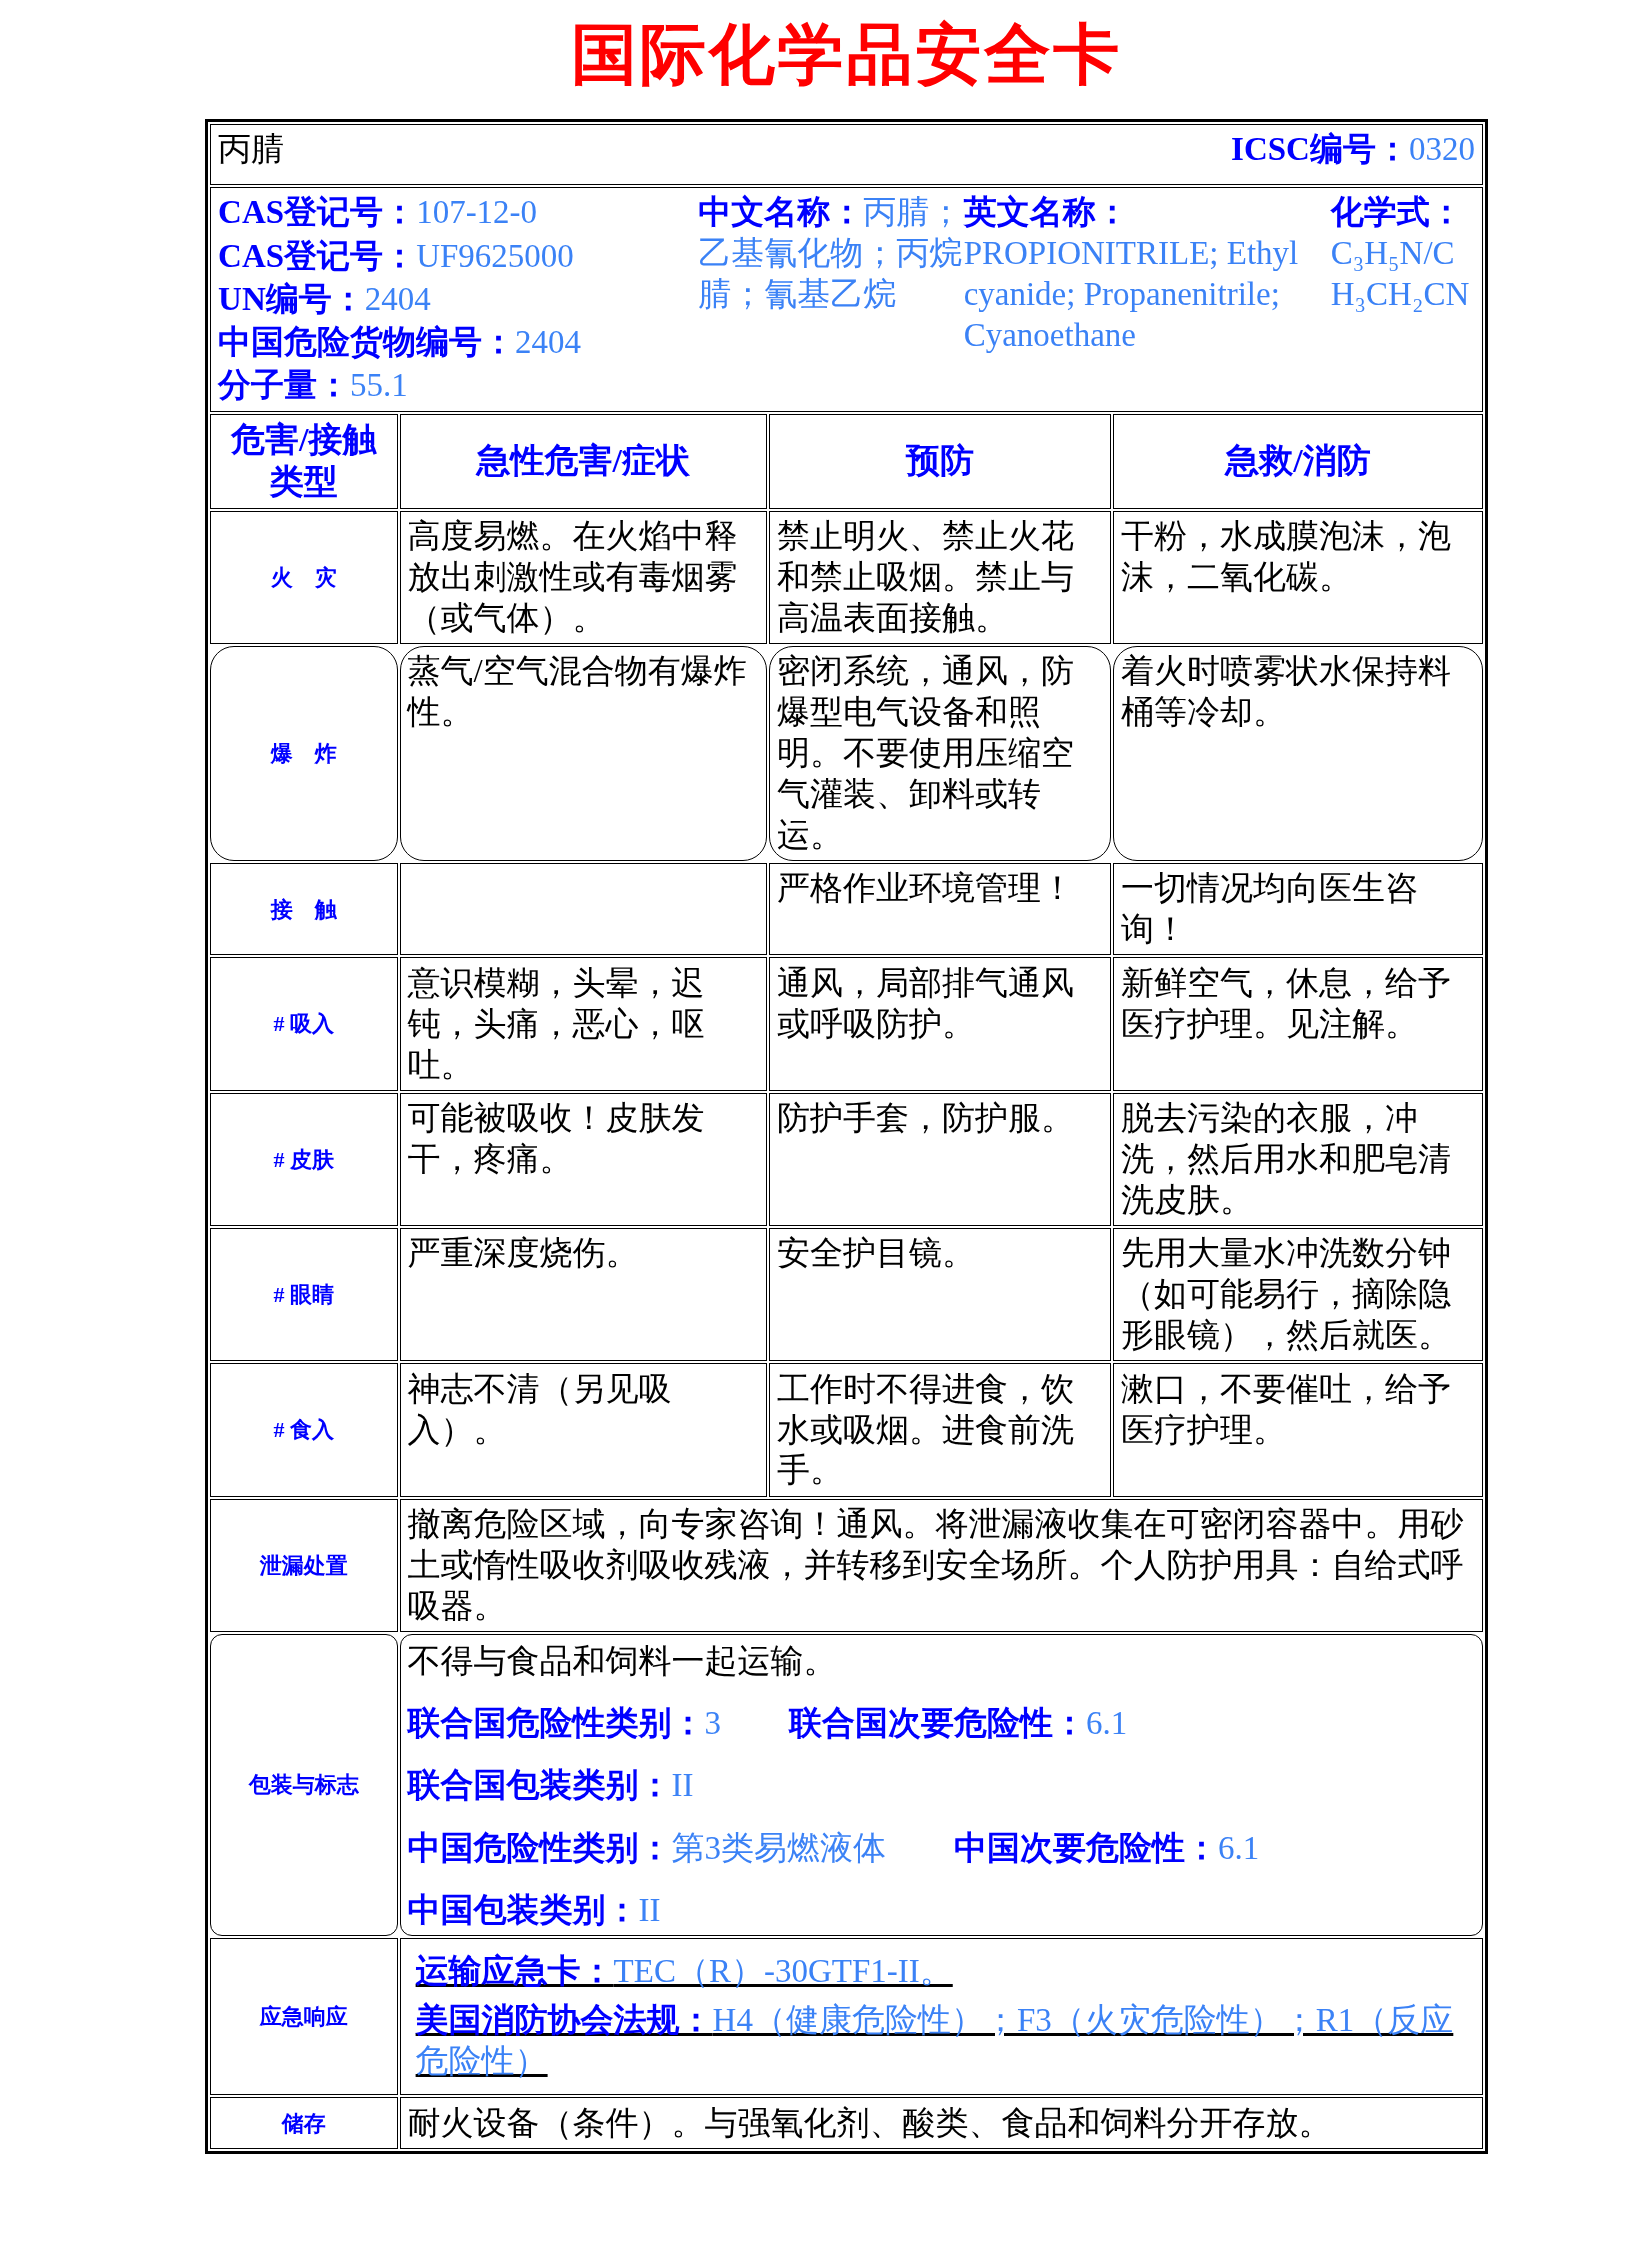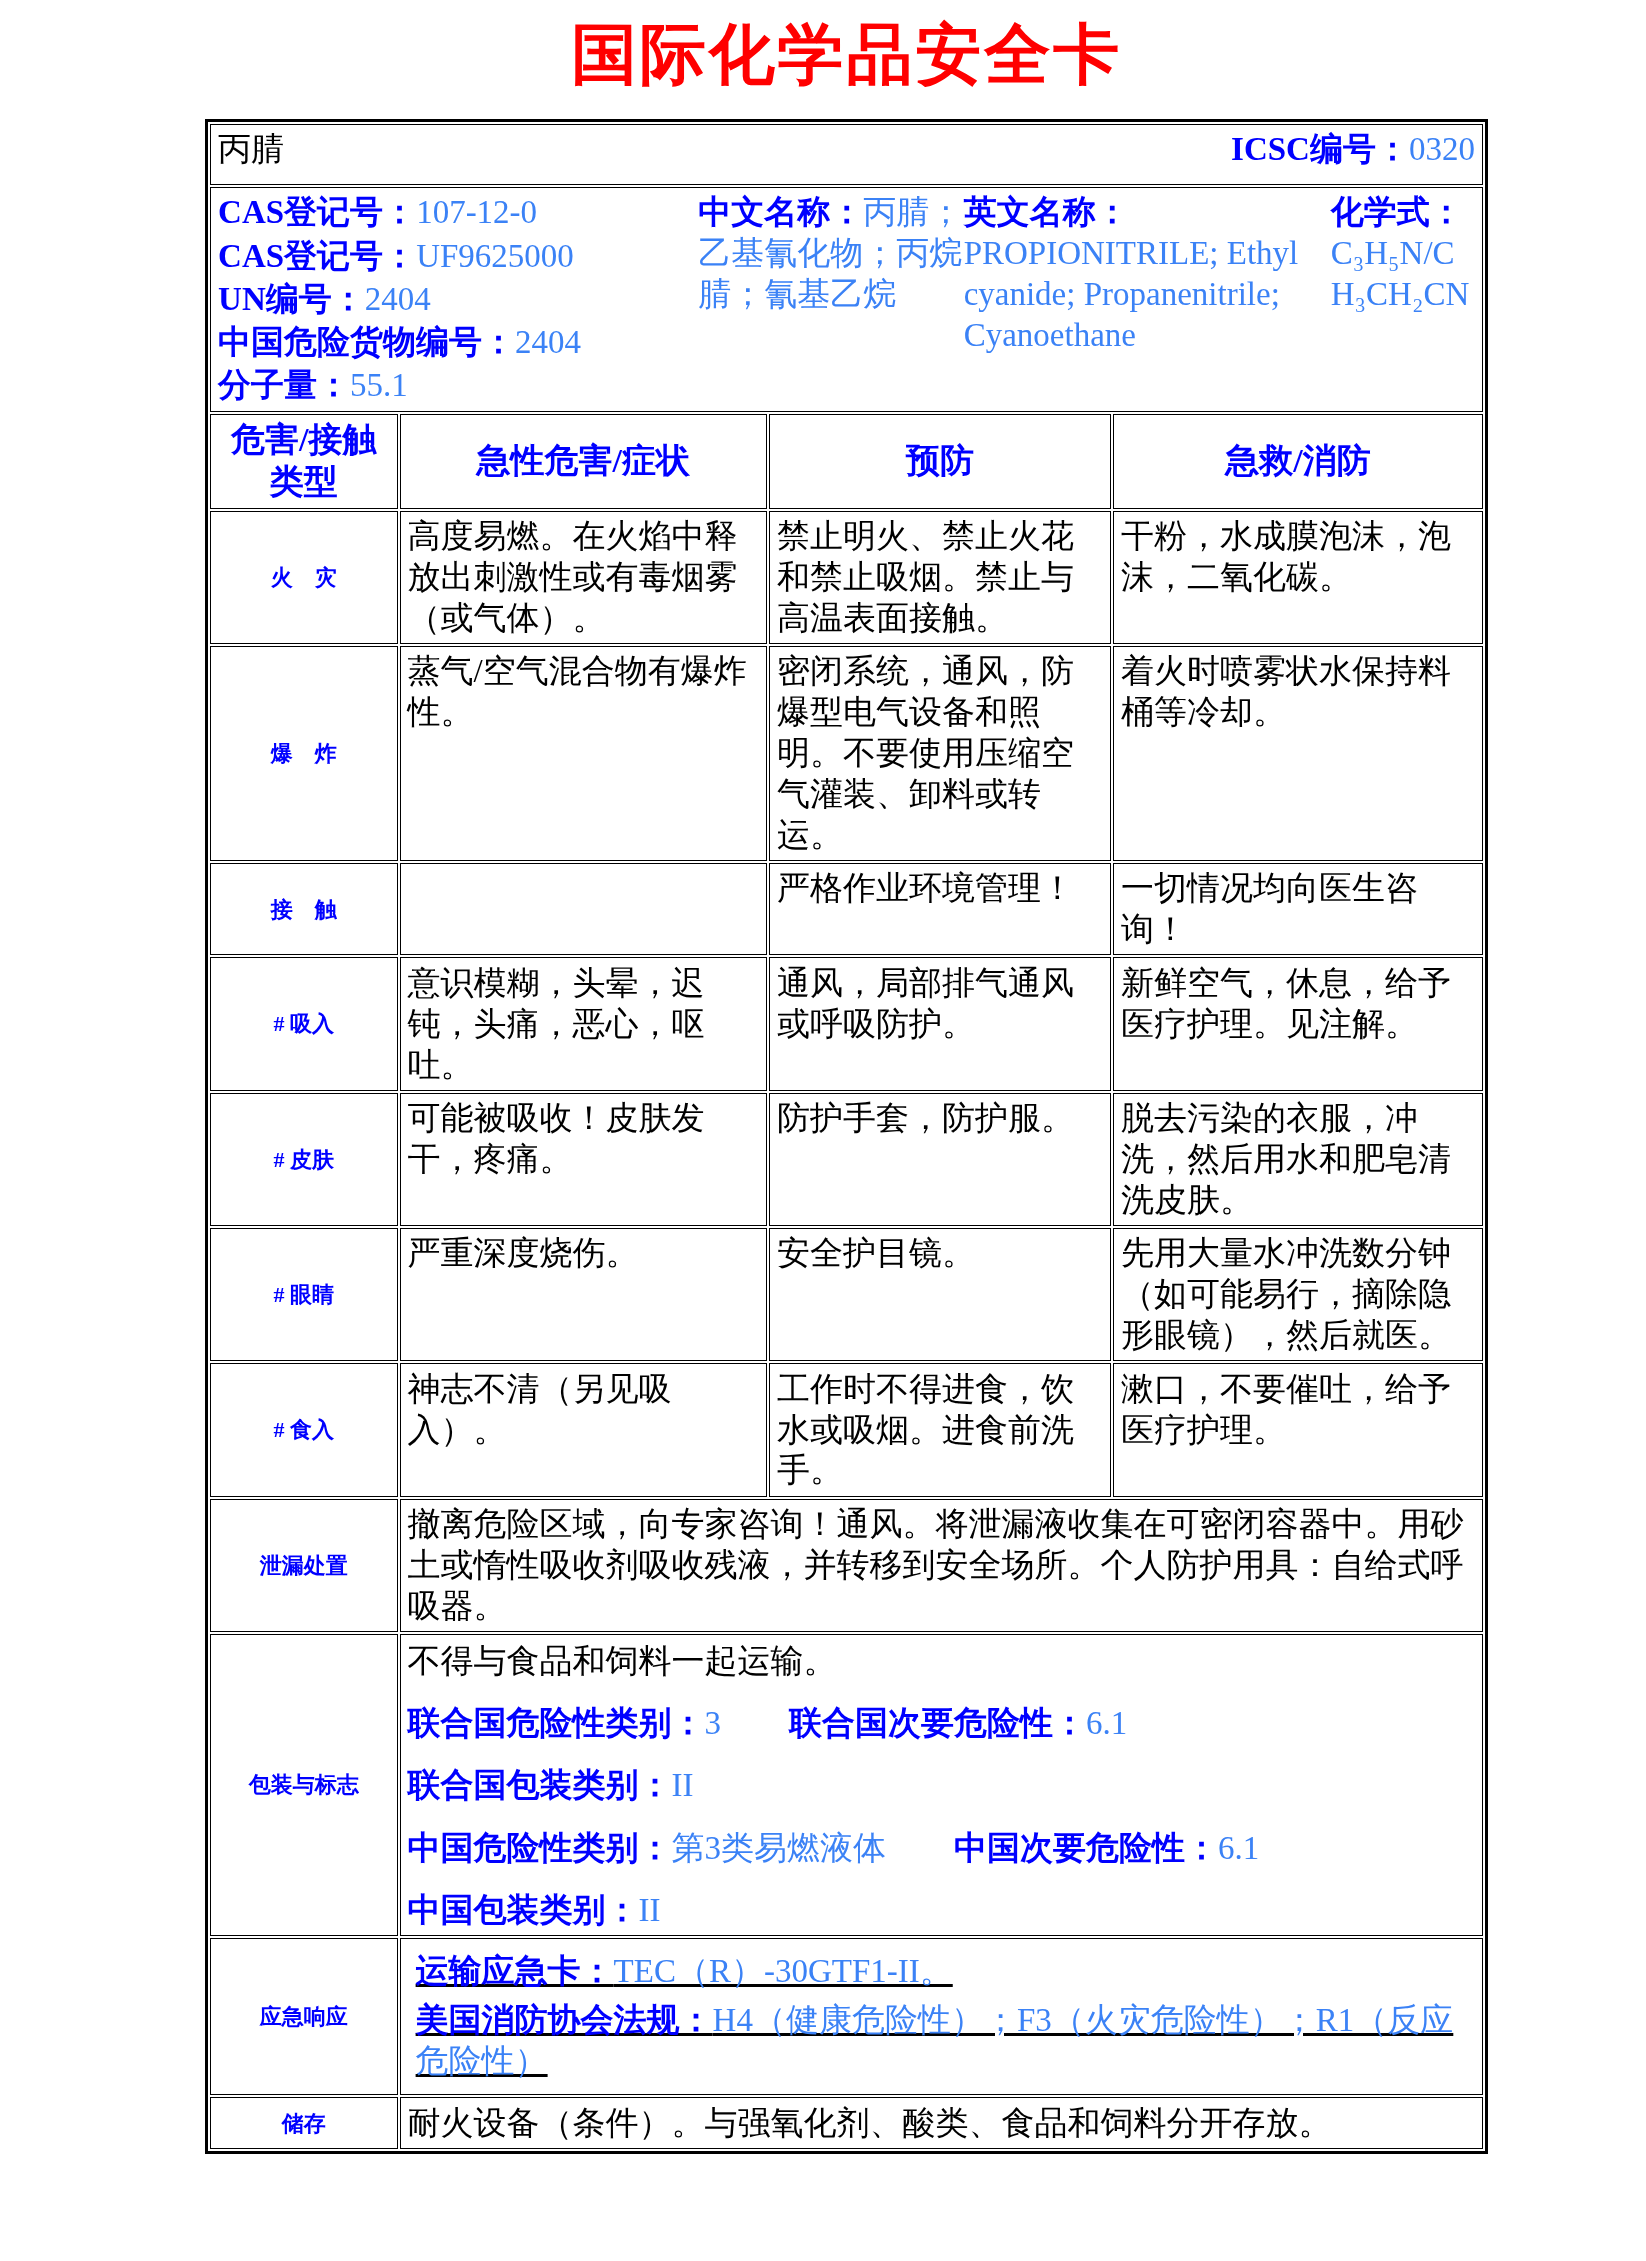--- a/index.html
+++ b/index.html
@@ -34,28 +34,28 @@
   }
   .header-cell{
     color:#0000ff;font-weight:bold;text-align:center;
     vertical-align:middle;font-size:34px;white-space:pre-line;
   }
   
   tr.r-name td{height:51px;}
   tr.r-id td{height:214px;}
   tr.r-head td{height:84px;}
   tr.r-fire td{height:107px;}
-  tr.r-expl td{height:182px;}
+  tr.r-expl td{height:182px;border-radius:24px;}
   tr.r-cont td{height:80px;}
   tr.r-inh td{height:108px;}
   tr.r-skin td{height:107px;}
   tr.r-eye td{height:115px;}
   tr.r-ing td{height:107px;}
   tr.r-spill td{height:108px;}
-  tr.r-pack td{height:251px;}
+  tr.r-pack td{height:251px;border-radius:12px;}
   tr.r-emer td{height:94px;}
   tr.r-stor td{height:33px;}
 
   .name-row-flex{display:flex;justify-content:space-between;align-items:flex-end;}
   .info-wrap{display:flex;min-height:214px;}
   .info-left{width:37.5%;display:flex;flex-direction:column;justify-content:space-between;padding-right:14.3px;}
   .info-right{width:62.5%;display:flex;flex-direction:row;justify-content:space-between;}
   .info-line{white-space:normal;}
   .pack-line{margin-top:21.4px;}
   .pack-note{margin-top:1.4px;}

